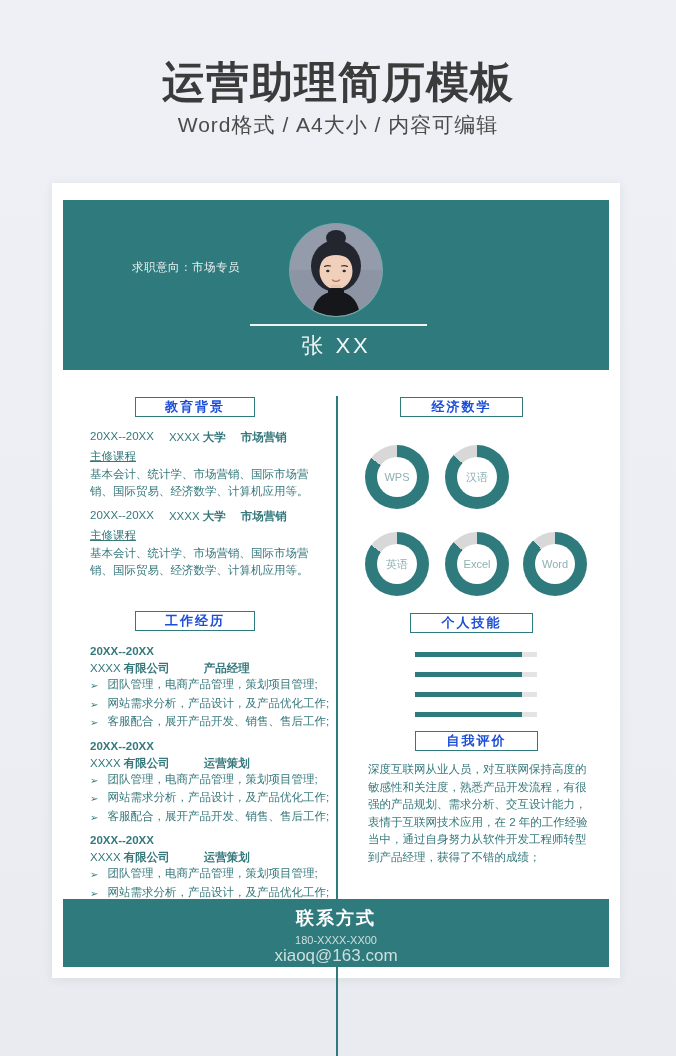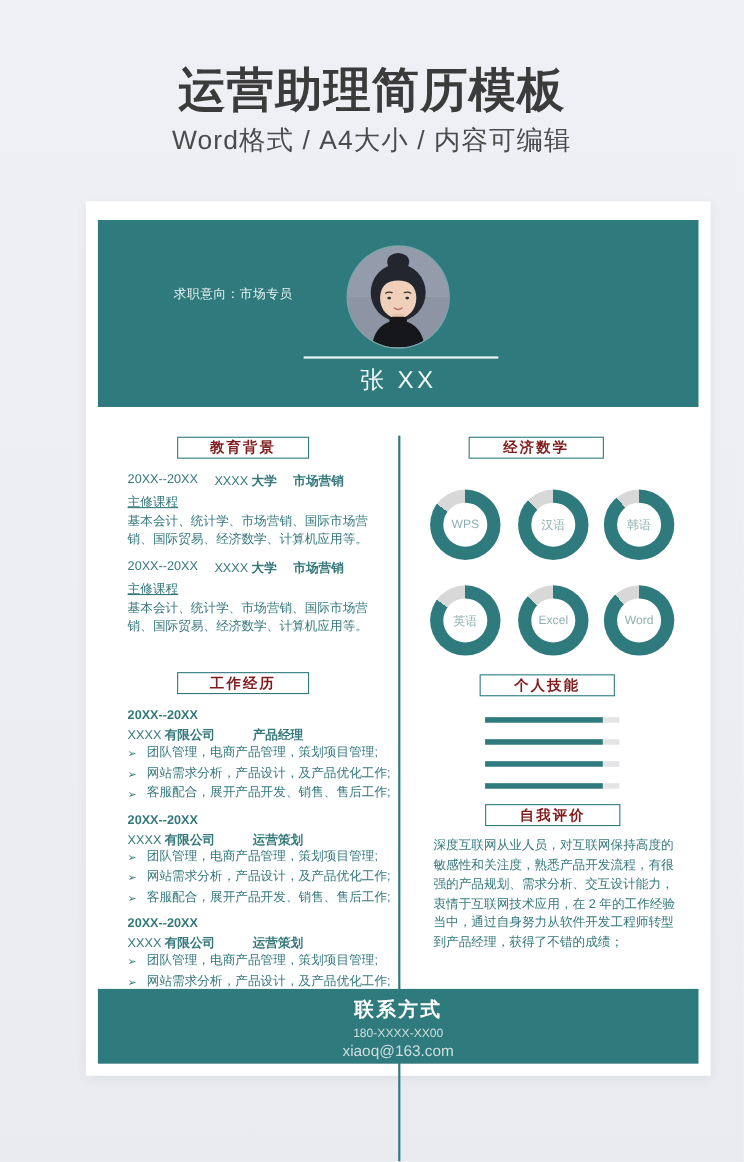--- a/index.html
+++ b/index.html
@@ -5,35 +5,35 @@
   * { margin:0; padding:0; box-sizing:border-box; }
   html,body { background:#edeff4; }
   .page {
     position:relative; width:676px; height:1056px; overflow:hidden;
     background:linear-gradient(180deg,#eef0f5 0%,#ecEEf3 60%,#e9ebf0 100%);
     font-family:"Liberation Sans","DejaVu Sans",sans-serif;
   }
   
   .banner { position:absolute; top:58px; left:0; width:100%; text-align:center; }
   .banner-title { font-size:43px; font-weight:700; color:#3b3b3b; letter-spacing:1px; line-height:1.15; }
-  .banner-sub { margin-top:4px; font-size:24px; color:#4b4b4b; letter-spacing:1px; }
+  .banner-sub { margin-top:4px; font-size:21px; color:#4b4b4b; letter-spacing:1px; }
   
   .card { position:absolute; left:52px; top:183px; width:568px; height:795px; background:#fff;
-          box-shadow:0 2px 10px rgba(40,50,80,.08);margin-left:26px; }
+          box-shadow:0 2px 10px rgba(40,50,80,.08); }
   
   .hd { position:absolute; left:11px; top:17px; width:546px; height:170px; background:#2f7a7d; }
   .job { position:absolute; left:69px; top:60px; font-size:11.5px; color:#e9f2f2; letter-spacing:.5px; }
   .photo { position:absolute; left:227px; top:24px; width:92px; height:92px; border-radius:50%;
            overflow:hidden; box-shadow:0 0 0 1px rgba(255,255,255,.35); background:#939aa9; }
   .photo svg { display:block; width:92px; height:92px; }
   .nameline { position:absolute; left:187px; top:124px; width:177px; height:2px; background:#edf4f4; }
   .name { position:absolute; left:123px; top:131px; width:300px; text-align:center;
           font-size:22px; color:#f2f7f7; letter-spacing:3px; }
   
-  .sec { position:absolute; height:20px; border:1.5px solid #2f7a7d; color:#7f1d1d; background:#fff;
+  .sec { position:absolute; height:20px; border:1.5px solid #2f7a7d; color:#1d4ed8; background:#fff;
          font-size:13px; font-weight:700; text-align:center; line-height:17px; letter-spacing:2px; }
   .sec-edu  { left:83px;  top:214px; width:120px; }
   .sec-work { left:83px;  top:428px; width:120px; }
   .sec-skill{ left:348px; top:214px; width:123px; }
   .sec-pers { left:358px; top:430px; width:123px; }
   .sec-eval { left:363px; top:548px; width:123px; }
   .divider { position:absolute; left:284px; top:213px; width:2px; height:685px; background:#2f7a7d; }
   
   .edu { position:absolute; left:38px; top:247px; width:238px; color:#35787c; font-size:11.5px; }
   .edu-entry + .edu-entry { margin-top:9px; }
@@ -64,21 +64,21 @@
   .bar { height:5px; background:#e4e4e6; margin-bottom:15px; }
   .bar-fill { height:100%; background:#2f7a7d; }
   
   .eval { position:absolute; left:316px; top:578px; width:226px; font-size:11.5px;
           line-height:17.5px; color:#35787c; }
   
   .ft { position:absolute; left:11px; top:716px; width:546px; height:68px; background:#2f7a7d;
         text-align:center; color:#fff; }
   .ft-title { margin-top:7px; font-size:18px; font-weight:700; letter-spacing:2px; }
   .ft-phone { margin-top:3px; font-size:11px; color:#cfdfdf; line-height:15px; }
-  .ft-email { font-size:14px; color:#cfdfdf; line-height:15px; }
+  .ft-email { font-size:17px; color:#cfdfdf; line-height:15px; }
 </style>
 </head>
 <body>
 
 <div class="page">
 
   <div class="banner">
     <div class="banner-title">运营助理简历模板</div>
     <div class="banner-sub">Word格式 / A4大小 / 内容可编辑</div>
   </div>
@@ -201,23 +201,20 @@
           </div>
       </div>
     </div>
 
     <div class="donut d0" style="background: conic-gradient(rgb(47, 122, 125) 0deg, rgb(47, 122, 125) 85%, rgb(216, 216, 216) 85%, rgb(216, 216, 216) 100%);">
         <span>WPS</span>
       </div>
     <div class="donut d1" style="background: conic-gradient(rgb(47, 122, 125) 0deg, rgb(47, 122, 125) 87%, rgb(216, 216, 216) 87%, rgb(216, 216, 216) 100%);">
         <span>汉语</span>
       </div>
-    <div class="donut d2" style="background: conic-gradient(rgb(47, 122, 125) 0deg, rgb(47, 122, 125) 89%, rgb(216, 216, 216) 89%, rgb(216, 216, 216) 100%);">
-        <span>韩语</span>
-      </div>
     <div class="donut d3" style="background: conic-gradient(rgb(47, 122, 125) 0deg, rgb(47, 122, 125) 85%, rgb(216, 216, 216) 85%, rgb(216, 216, 216) 100%);">
         <span>英语</span>
       </div>
     <div class="donut d4" style="background: conic-gradient(rgb(47, 122, 125) 0deg, rgb(47, 122, 125) 87%, rgb(216, 216, 216) 87%, rgb(216, 216, 216) 100%);">
         <span>Excel</span>
       </div>
     <div class="donut d5" style="background: conic-gradient(rgb(47, 122, 125) 0deg, rgb(47, 122, 125) 88%, rgb(216, 216, 216) 88%, rgb(216, 216, 216) 100%);">
         <span>Word</span>
       </div>
 

